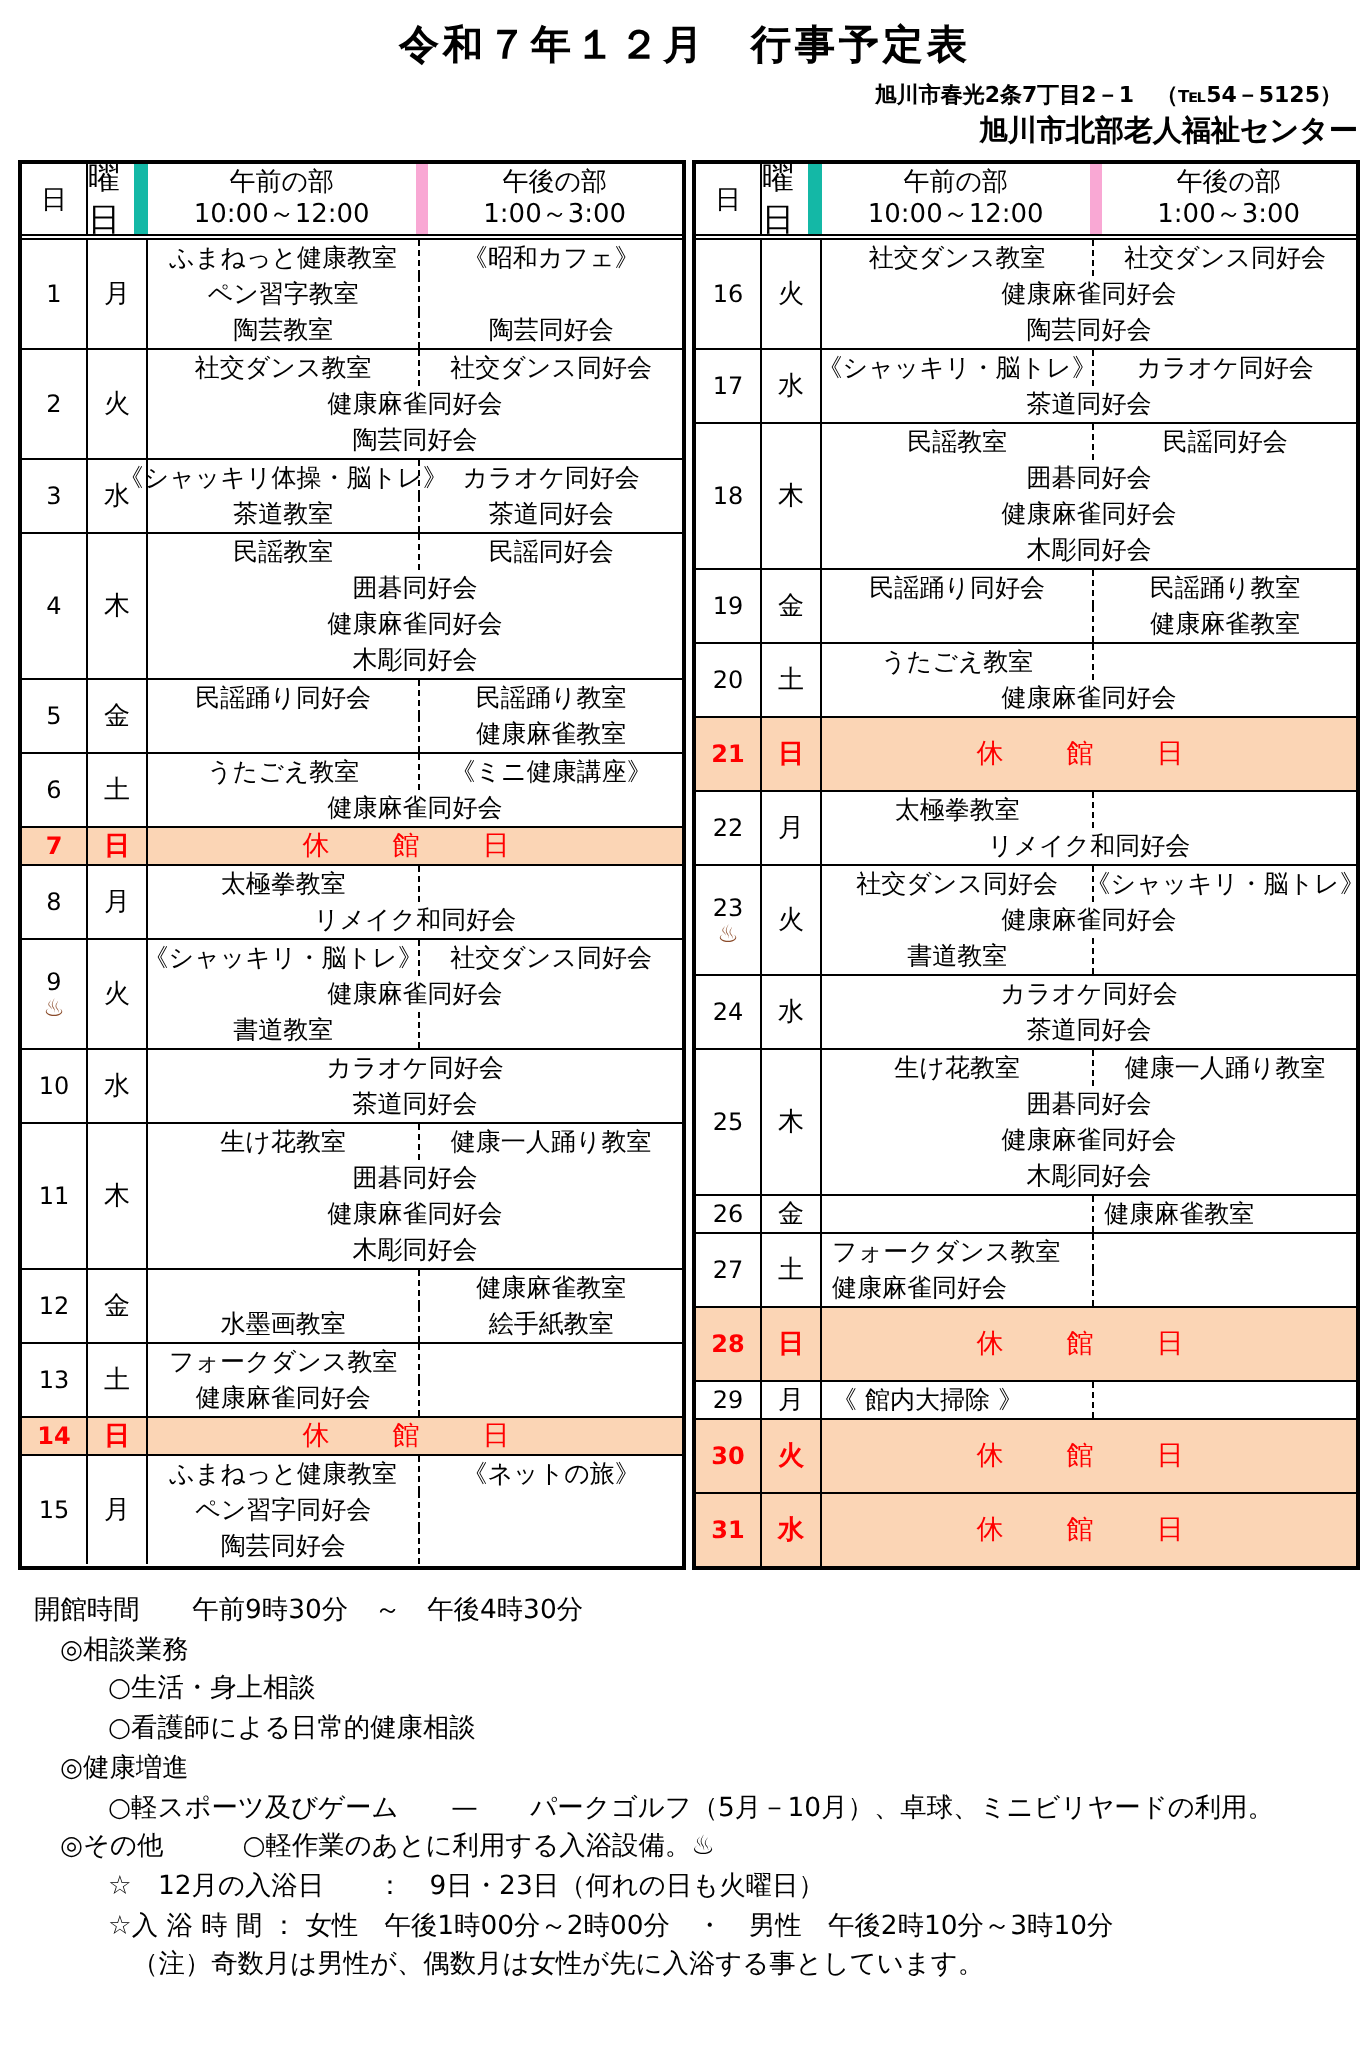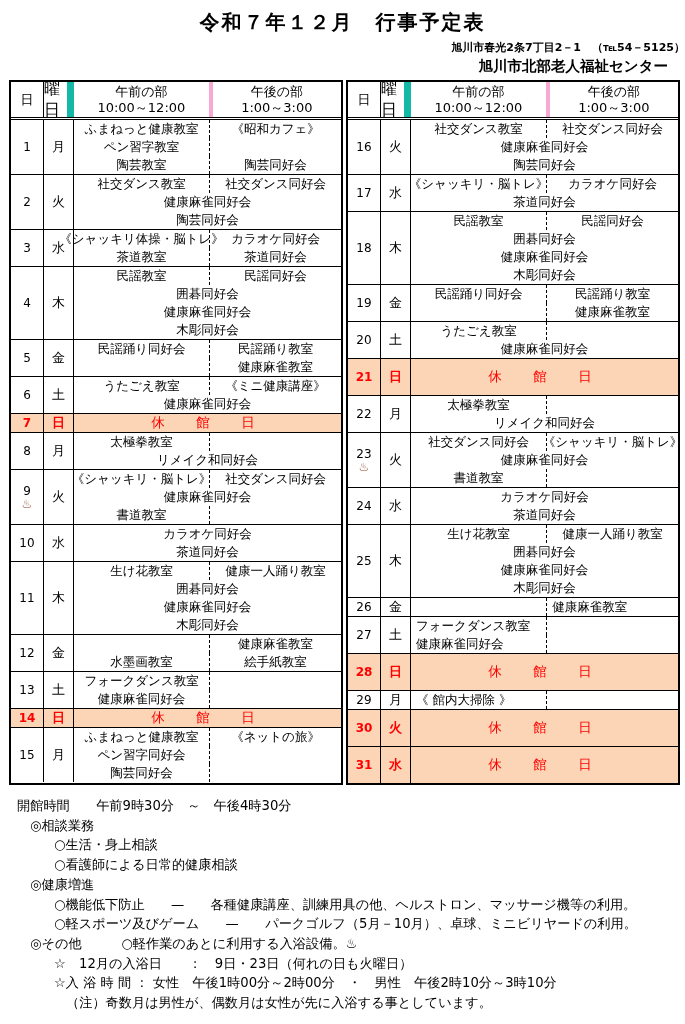--- a/index.html
+++ b/index.html
@@ -6,31 +6,31 @@
   html,body { margin:0; padding:0; }
   body {
     width:685px; height:1024px; background:#ffffff; color:#000;
     font-family:"DejaVu Sans","Liberation Sans",sans-serif;
     overflow:hidden;
   }
   .title {
     text-align:center; font-size:20px; font-weight:bold;
     margin:9px 0 4px 0; letter-spacing:2px;
   }
-  .addr-line { text-align:right; font-size:11px; font-weight:bold; line-height:15px; }
-  .org-line  { text-align:right; padding-right:17px; font-size:14.5px; font-weight:bold; line-height:19px; margin-top:2px; }
+  .addr-line { text-align:right; padding-right:14px; font-size:11px; font-weight:bold; line-height:15px; }
+  .org-line  { text-align:right; padding-right:6px; font-size:14.5px; font-weight:bold; line-height:19px; margin-top:2px; }
 
   .tables { display:flex; gap:3px; margin:4px 2px 0 9px; }
   .cal { width:334px; border:2px solid #000; background:#fff; }
 
   .hrow { display:flex; border-bottom:3px double #000; height:38px; }
   .hcell { display:flex; align-items:center; justify-content:center; font-size:13px; }
   .h-day { width:33px; border-right:1px solid #000; }
   .h-wd  { width:30px; border-right:7px solid #14b8a6; font-size:16px; }
-  .h-am  { flex:1.05; border-right:4px solid #f9a8d4; flex-direction:column; line-height:16px; }
+  .h-am  { flex:1.05; border-right:6px solid #f9a8d4; flex-direction:column; line-height:16px; }
   .h-pm  { flex:1; flex-direction:column; line-height:16px; }
 
   .row { display:flex; }
   .row + .row { border-top:1px solid #000; }
   .c-day { width:33px; border-right:1px solid #000; display:flex; flex-direction:column;
            align-items:center; justify-content:center; font-size:12px; line-height:13px; }
   .c-wd  { width:30px; border-right:1px solid #000; display:flex; align-items:center;
            justify-content:center; font-size:13px; }
   .c-body { flex:1; display:flex; flex-direction:column; justify-content:center; }
 
@@ -517,20 +517,19 @@
         </div>
       </div>
   </div>
 
   <div class="footer" id="footer-notes">
       <div class="fline ind0">開館時間　　午前9時30分　～　午後4時30分</div>
       <div class="fline ind1">◎相談業務</div>
       <div class="fline ind2">○生活・身上相談</div>
       <div class="fline ind2">○看護師による日常的健康相談</div>
       <div class="fline ind1">◎健康増進</div>
-      <div class="fline ind2">○機能低下防止　　—　　各種健康講座、訓練用具の他、ヘルストロン、マッサージ機等の利用。</div>
       <div class="fline ind2">○軽スポーツ及びゲーム　　—　　パークゴルフ（5月－10月）、卓球、ミニビリヤードの利用。</div>
       <div class="fline ind1">◎その他　　　○軽作業のあとに利用する入浴設備。♨</div>
       <div class="fline ind2">☆　12月の入浴日　　：　9日・23日（何れの日も火曜日）</div>
       <div class="fline ind2">☆入 浴 時 間 ： 女性　午後1時00分～2時00分　・　男性　午後2時10分～3時10分</div>
       <div class="fline ind3">（注）奇数月は男性が、偶数月は女性が先に入浴する事としています。</div>
     </div>
 </div>
 
 </body></html>

